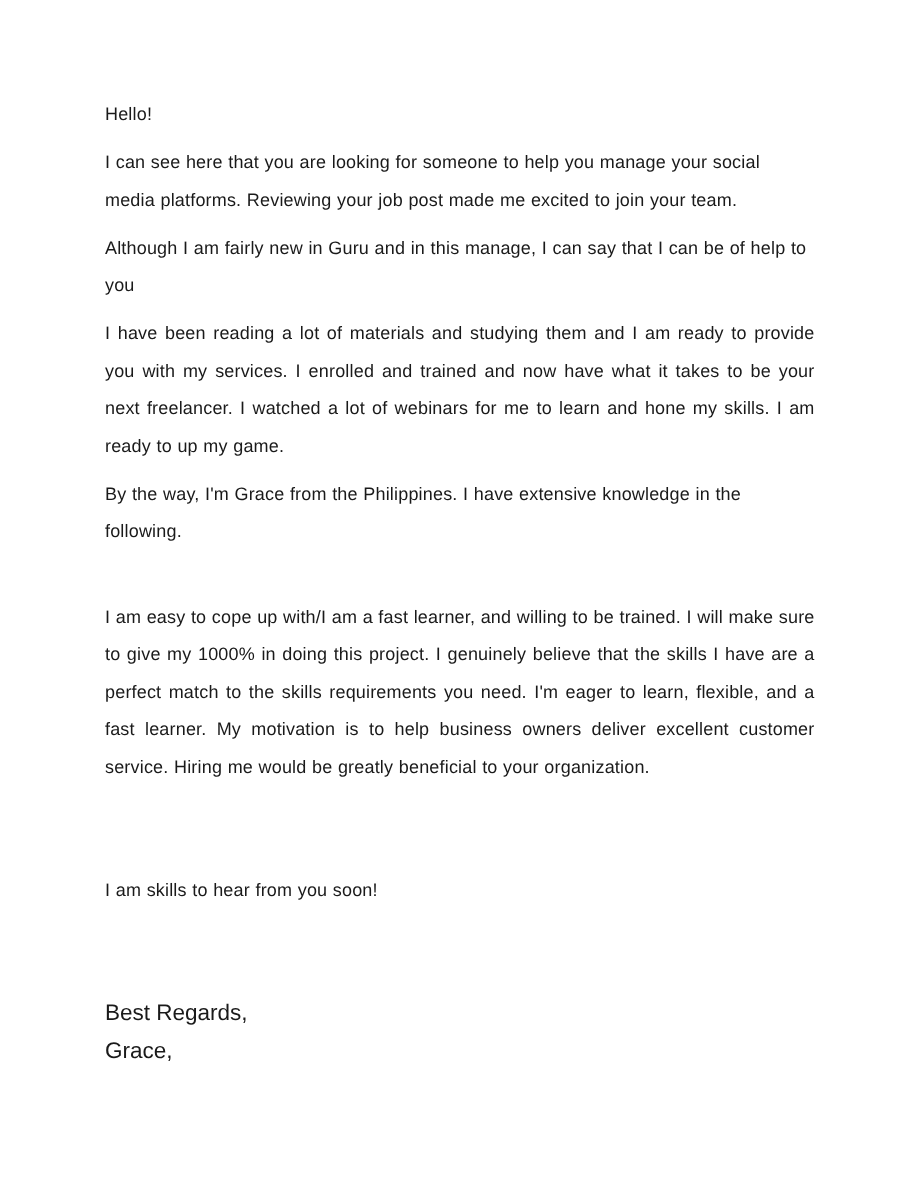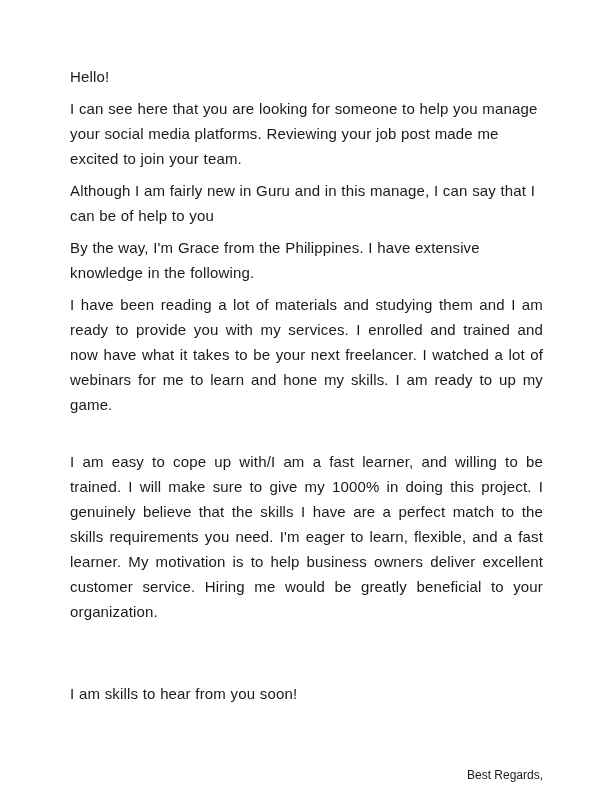--- a/index.html
+++ b/index.html
@@ -21,57 +21,57 @@
     background: #ffffff;
     box-sizing: border-box;
   }
   .doc-body {
     position: absolute;
     left: 70px;
     top: 64px;
     width: 473px;
   }
   .para {
-    font-size: 15px;
+    font-size: 12px;
     line-height: 25px;
     color: #1a1a1a;
     margin: 0 0 7px 0;
     text-align: left;
     letter-spacing: 0.01em;
     word-spacing: 0.02em;
   }
   .para.justify {
     text-align: justify;
     text-justify: inter-word;
   }
   .gap-line { height: 25px; }
   .gap-dbl { height: 50px; }
   .signature {
-    font-size: 12px;
+    font-size: 15px;
     line-height: 25px;
     color: #1a1a1a;
     margin: 0;
-    text-align: right;
+    text-align: left;
   }
 </style>
 </head>
 <body>
 
 <div class="page">
   <div class="doc-body">
 
     <p class="para">Hello!</p>
 
     <p class="para">I can see here that you are looking for someone to help you manage your social media platforms. Reviewing your job post made me excited to join your team.</p>
 
     <p class="para">Although I am fairly new in Guru and in this manage, I can say that I can be of help to you</p>
 
+    <p class="para justify">I have been reading a lot of materials and studying them and I am ready to provide you with my services. I enrolled and trained and now have what it takes to be your next freelancer. I watched a lot of webinars for me to learn and hone my skills. I am ready to up my game.</p>
+
     <p class="para">By the way, I'm Grace from the Philippines. I have extensive knowledge in the following.</p>
-
-    <p class="para justify">I have been reading a lot of materials and studying them and I am ready to provide you with my services. I enrolled and trained and now have what it takes to be your next freelancer. I watched a lot of webinars for me to learn and hone my skills. I am ready to up my game.</p>
 
     <div class="gap-line"></div>
 
     <p class="para justify">I am easy to cope up with/I am a fast learner, and willing to be trained. I will make sure to give my 1000% in doing this project. I genuinely believe that the skills I have are a perfect match to the skills requirements you need. I'm eager to learn, flexible, and a fast learner. My motivation is to help business owners deliver excellent customer service. Hiring me would be greatly beneficial to your organization.</p>
 
 
     <div class="gap-dbl"></div>
 
     <p class="para">I am skills to hear from you soon!</p>
 

